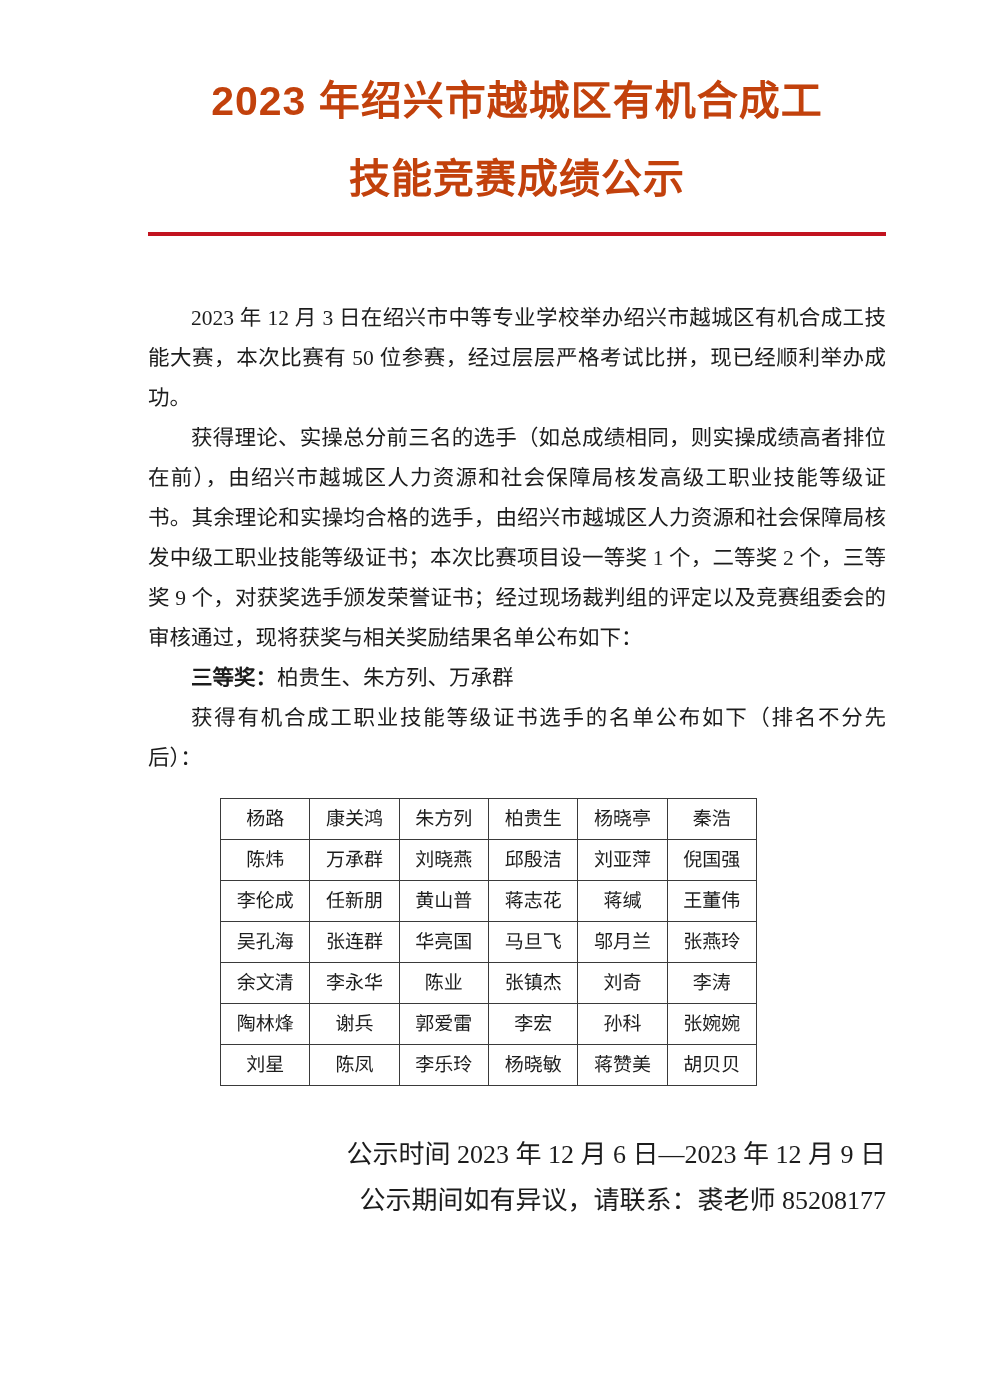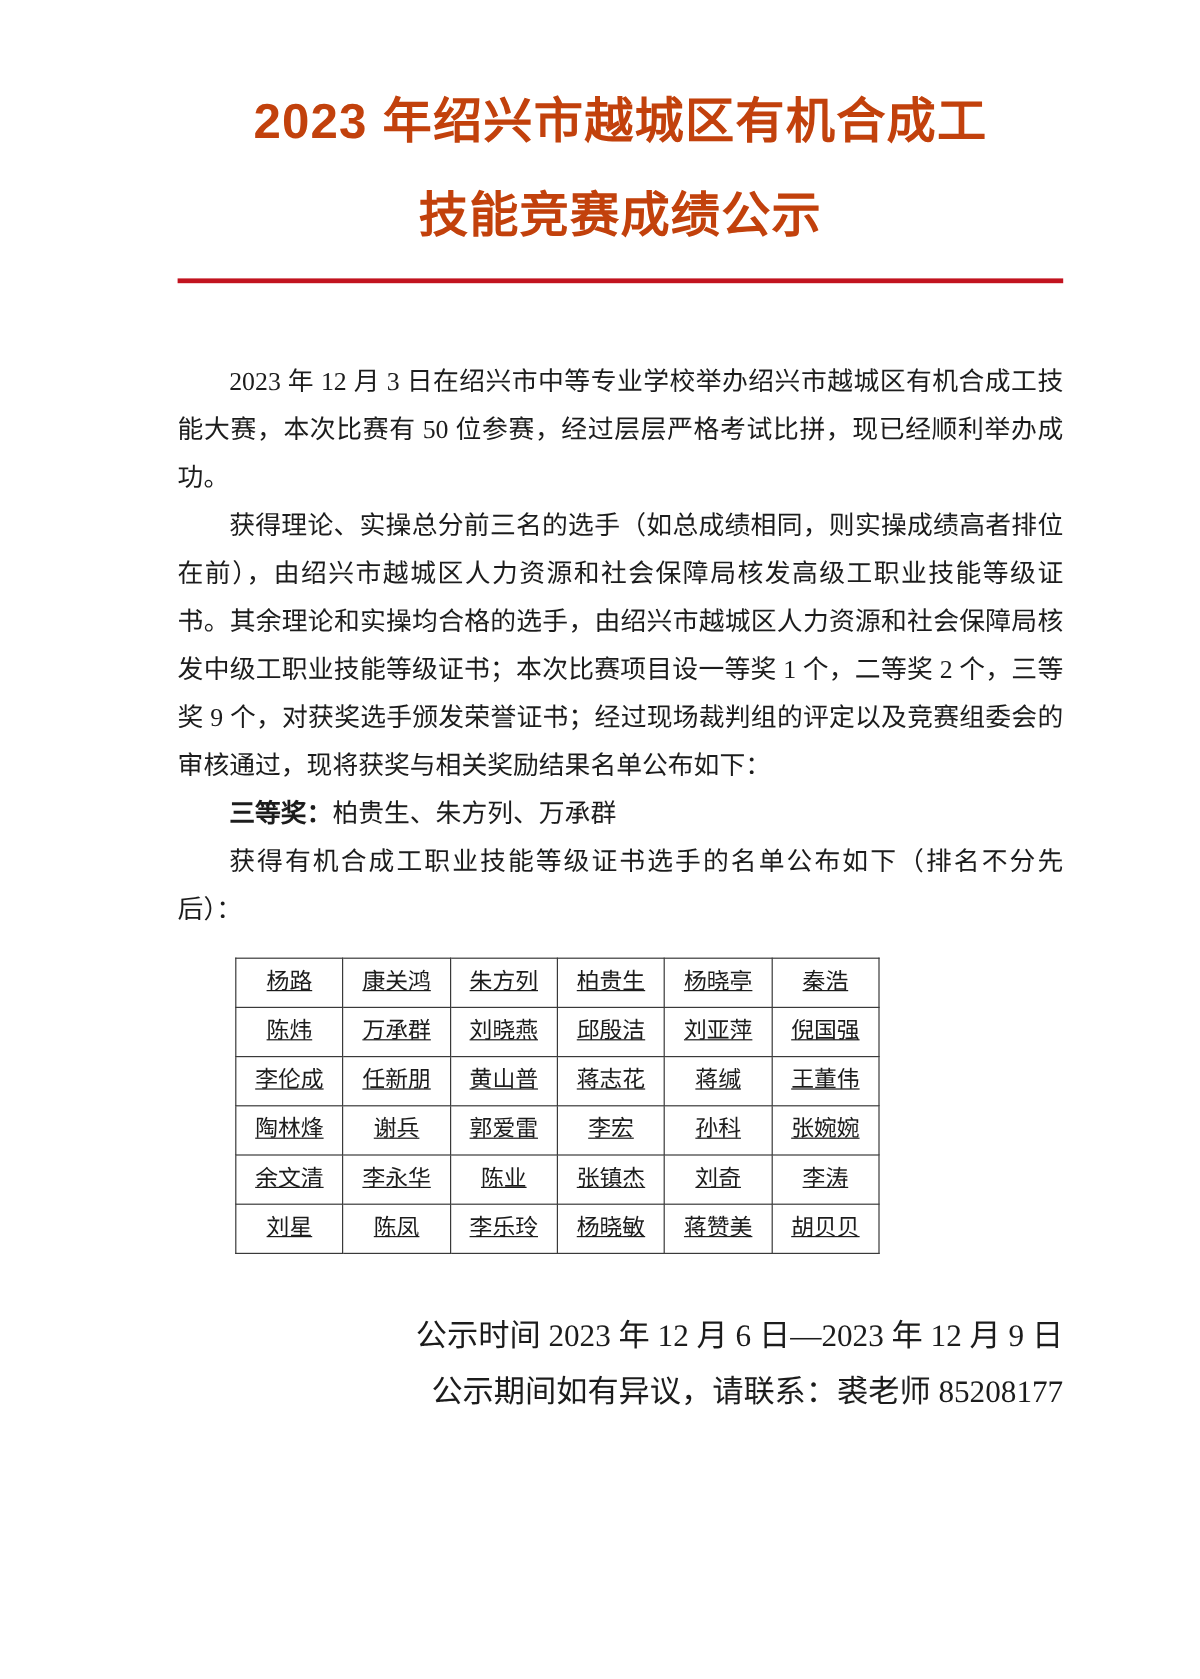--- a/index.html
+++ b/index.html
@@ -36,21 +36,21 @@
   }
   
   .doc-body { margin-top: 62px; font-size: 21.5px; line-height: 40px; }
   .doc-body p.para {
     text-indent: 2em;
     text-align: justify;
   }
   .award-line { padding-left: 2em; }
   .award-label { font-weight: bold; }
   
-  .name-table-wrap { margin: 20px 0 0 48px; text-decoration: underline; }
+  .name-table-wrap { margin: 20px 0 0 72px; }
   table.name-table {
     border-collapse: collapse;
     width: 537px;
     table-layout: fixed;
     font-size: 19px;
   }
   table.name-table td {
     border: 1px solid #3a3a3a;
     height: 35px;
     text-align: center;
@@ -108,34 +108,42 @@
             </tr>
             <tr>
               <td>李伦成</td>
               <td>任新朋</td>
               <td>黄山普</td>
               <td>蒋志花</td>
               <td>蒋缄</td>
               <td>王董伟</td>
             </tr>
             <tr>
-              <td>陶林烽</td>
-              <td>谢兵</td>
-              <td>郭爱雷</td>
-              <td>李宏</td>
-              <td>孙科</td>
-              <td>张婉婉</td>
+              <td>吴孔海</td>
+              <td>张连群</td>
+              <td>华亮国</td>
+              <td>马旦飞</td>
+              <td>邬月兰</td>
+              <td>张燕玲</td>
             </tr>
             <tr>
               <td>余文清</td>
               <td>李永华</td>
               <td>陈业</td>
               <td>张镇杰</td>
               <td>刘奇</td>
               <td>李涛</td>
+            </tr>
+            <tr>
+              <td>陶林烽</td>
+              <td>谢兵</td>
+              <td>郭爱雷</td>
+              <td>李宏</td>
+              <td>孙科</td>
+              <td>张婉婉</td>
             </tr>
             <tr>
               <td>刘星</td>
               <td>陈凤</td>
               <td>李乐玲</td>
               <td>杨晓敏</td>
               <td>蒋赞美</td>
               <td>胡贝贝</td>
             </tr>
           </tbody>

